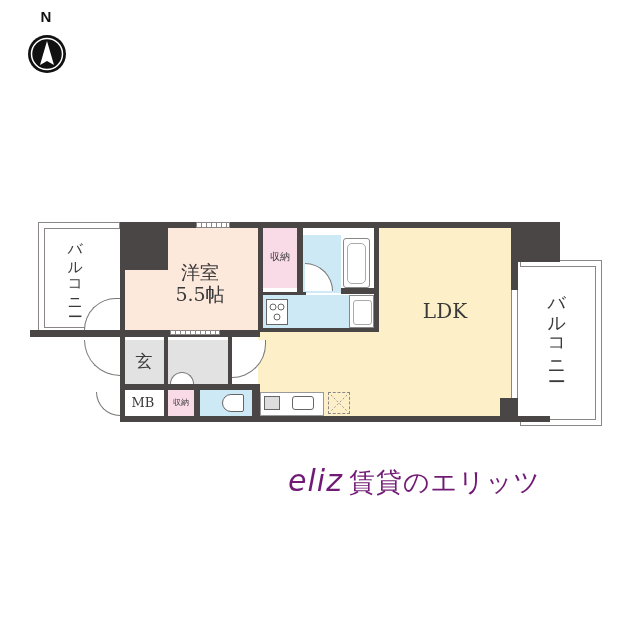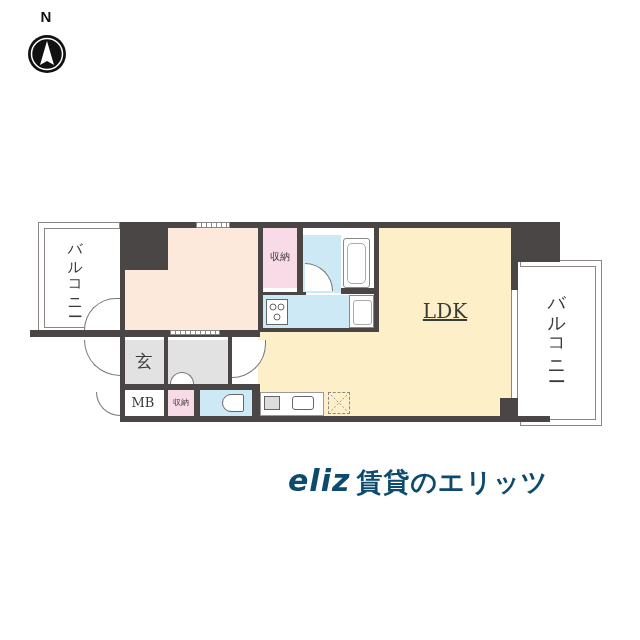--- a/index.html
+++ b/index.html
@@ -7,21 +7,21 @@
   .abs { position:absolute; }
   .north-label { left:36px; top:8px; width:20px; text-align:center; font-family:"Liberation Sans","DejaVu Sans",sans-serif; font-weight:bold; font-size:15px; color:#111; }
   .compass { left:27px; top:34px; width:40px; height:40px; }
   .wall { background:#4a4646; position:absolute; }
   .room { position:absolute; }
   .label { position:absolute; color:#3a3a3a; text-align:center; line-height:1.15; }
   .vtext { writing-mode:vertical-rl; text-orientation:upright; letter-spacing:2px; }
   .window { position:absolute; background:repeating-linear-gradient(90deg,#fff 0 4px,#8a8686 4px 5px); border:1px solid #8a8686; box-sizing:border-box; }
   .window-v { position:absolute; background:#fff; border-left:1px solid #8a8686; border-right:1px solid #8a8686; box-sizing:border-box; }
   .door-arc { position:absolute; border:1px solid #777; box-sizing:border-box; background:#fff; }
-  .logo { left:288px; top:463px; font-family:"DejaVu Sans","Liberation Sans",sans-serif; font-weight:bold; font-size:26px; color:#0c4a6e; font-style:normal; letter-spacing:1px; }
+  .logo { left:288px; top:463px; font-family:"DejaVu Sans","Liberation Sans",sans-serif; font-weight:normal; font-size:26px; color:#701a75; font-style:normal; letter-spacing:1px; }
   .logo .mark { font-style:italic; font-size:30px; margin-right:6px; }
 </style>
 </head>
 <body>
 
 <div class="abs north-label">N</div>
 <div class="abs compass">
   <svg width="40" height="40" viewBox="0 0 40 40">
     <circle cx="20" cy="20" r="19" fill="#111"></circle>
     <circle cx="20" cy="20" r="15.5" fill="none" stroke="#fff" stroke-width="1.5"></circle>
@@ -34,20 +34,24 @@
   <div class="room" style="left:38px;top:222px;width:82px;height:112px;border:1px solid #8a8686;background:#fff;box-sizing:border-box;"></div>
   <div class="room" style="left:44px;top:228px;width:76px;height:100px;border:1px solid #8a8686;border-right:none;box-sizing:border-box;background:#fff;"></div>
   <div class="label vtext" style="left:66px;top:232px;font-size:15px;">バルコニー</div>
 
   <div class="room" style="left:520px;top:260px;width:82px;height:166px;border:1px solid #8a8686;background:#fff;box-sizing:border-box;"></div>
   <div class="room" style="left:520px;top:266px;width:76px;height:154px;border:1px solid #8a8686;border-left:none;box-sizing:border-box;background:#fff;"></div>
   <div class="label vtext" style="left:546px;top:282px;font-size:18px;">バルコニー</div>
 
   <div class="room" style="left:124px;top:228px;width:134px;height:102px;background:#fde9dc;"></div>
   <div class="wall" style="left:120px;top:222px;width:48px;height:48px;"></div>
+  <div class="label" style="left:150px;top:262px;width:100px;font-size:19px;">
+    <div>洋室</div>
+    <div>5.5帖</div>
+  </div>
 
   <div class="room" style="left:263px;top:228px;width:34px;height:60px;background:#f9dbe8;"></div>
   <div class="label" style="left:263px;top:251px;width:34px;font-size:10px;">収納</div>
 
   <div class="room" style="left:303px;top:235px;width:38px;height:58px;background:#cde9f6;"></div>
   <div class="room" style="left:341px;top:235px;width:33px;height:58px;background:#fff;"></div>
   <div class="abs" style="left:343px;top:238px;width:27px;height:50px;border:1px solid #888;border-radius:3px;box-sizing:border-box;background:#fff;">
     <div style="position:absolute;left:3px;top:4px;right:3px;bottom:3px;border:1px solid #aaa;border-radius:5px;"></div>
   </div>
   <div class="door-arc" style="left:305px;top:263px;width:28px;height:28px;border-radius:0 28px 0 0;border-left:none;border-bottom:none;background:#fff;"></div>
@@ -59,21 +63,21 @@
         <circle cx="14" cy="7" r="3" fill="none" stroke="#666"></circle>
         <circle cx="10" cy="17" r="3" fill="none" stroke="#666"></circle>
       </svg>
   </div>
   <div class="abs" style="left:349px;top:295px;width:25px;height:33px;background:#fff;border:1px solid #888;box-sizing:border-box;">
     <div style="position:absolute;left:3px;top:4px;width:17px;height:23px;border:1px solid #aaa;border-radius:3px;"></div>
   </div>
 
   <div class="room" style="left:379px;top:228px;width:132px;height:188px;background:#fdf0c8;"></div>
   <div class="room" style="left:258px;top:332px;width:253px;height:84px;background:#fdf0c8;"></div>
-  <div class="label" style="left:395px;top:300px;width:100px;font-size:20px;text-decoration:underline;">
+  <div class="label" style="left:395px;top:300px;width:100px;font-size:20px;">
     <div>LDK</div>
   </div>
 
   <div class="room" style="left:124px;top:340px;width:40px;height:44px;background:#e2e2e2;"></div>
   <div class="label" style="left:124px;top:352px;width:40px;font-size:17px;">玄</div>
   <div class="room" style="left:168px;top:340px;width:60px;height:44px;background:#e2e2e2;"></div>
   <div class="door-arc" style="left:170px;top:372px;width:24px;height:12px;border-radius:12px 12px 0 0;border-bottom:none;background:#fff;"></div>
 
   <div class="room" style="left:124px;top:392px;width:38px;height:26px;background:#fff;"></div>
   <div class="label" style="left:124px;top:396px;width:38px;font-size:13px;">MB</div>

